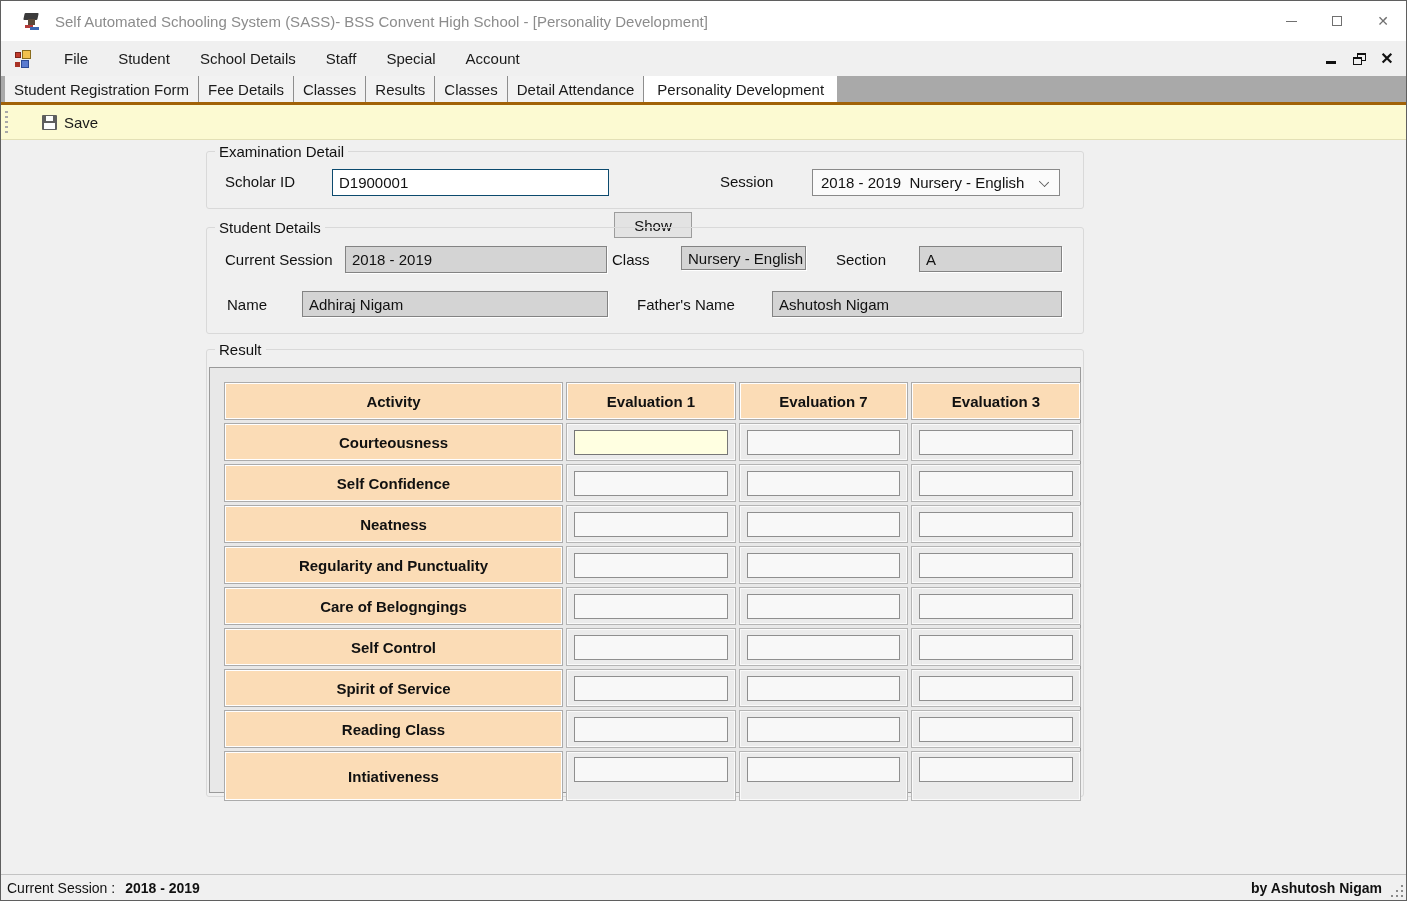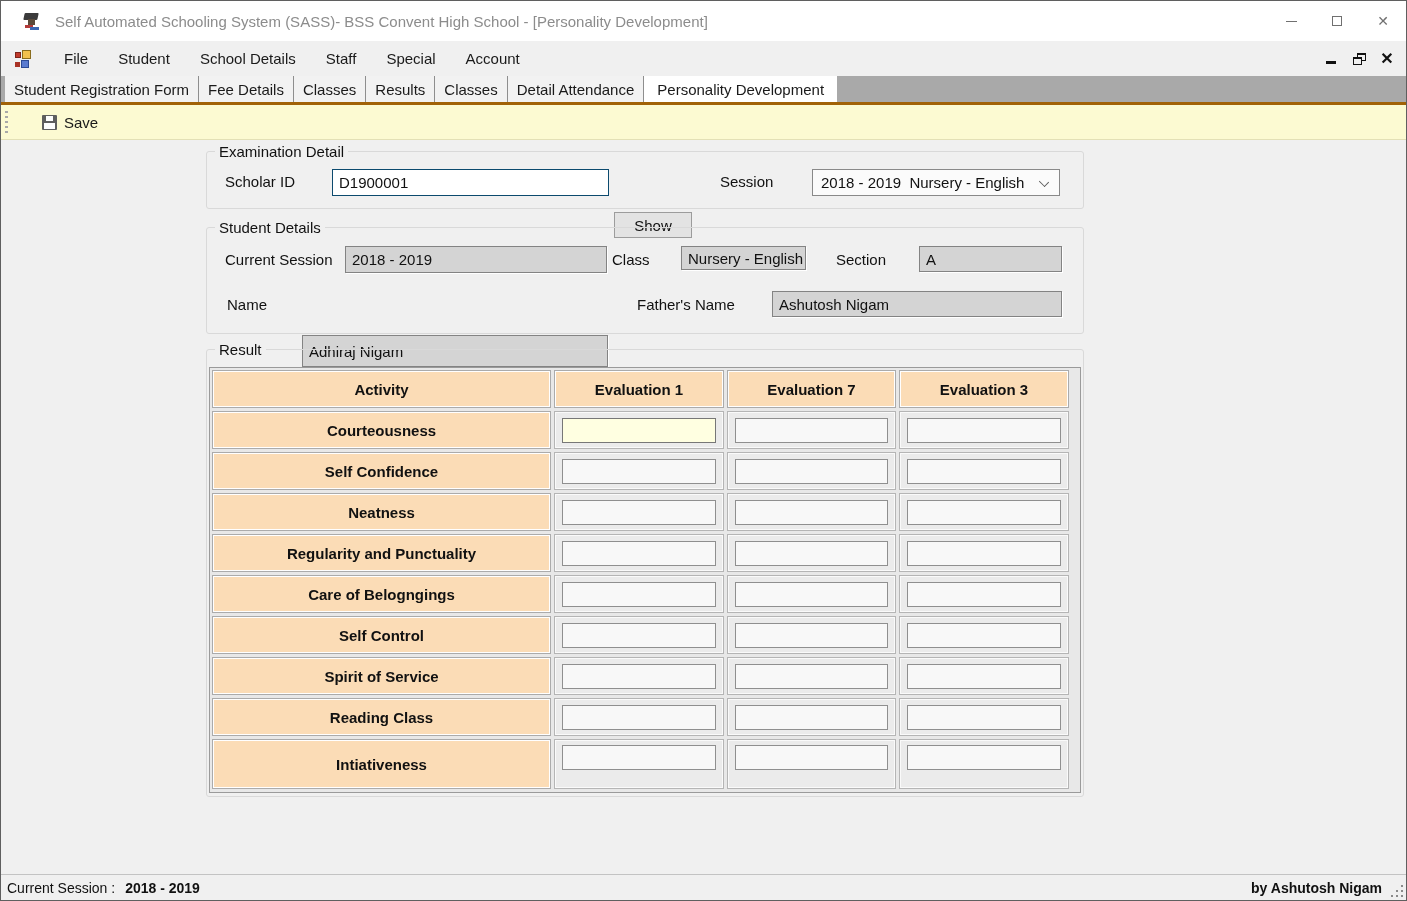--- a/index.html
+++ b/index.html
@@ -61,21 +61,21 @@
   .fld-label { position:absolute; font-size:15px; color:#111; white-space:nowrap; }
   .textbox { position:absolute; background:#fff; border:1px solid #0c4a6e; font-size:15px; color:#111; padding:0 6px; outline:none; }
   .btn { position:absolute; background:#e3e3e3; border:1px solid #9c9c9c; font-size:15px; color:#111; display:flex; align-items:center; justify-content:center; }
   .combo { position:absolute; background:#fbfbfb; border:1px solid #898989; display:flex; align-items:center; padding-left:8px; }
   .combo-text { font-size:15px; color:#111; white-space:pre; }
   .combo-arrow { position:absolute; right:11px; top:8px; width:8px; height:8px; border-right:1.6px solid #5a5a5a; border-bottom:1.6px solid #5a5a5a; transform:rotate(45deg) scaleY(0.8); }
   .ro-box { position:absolute; background:#d4d4d4; border:1px solid #838383; box-shadow:1px 1px 0 #ffffff; font-size:15px; color:#111; padding:0 6px; display:flex; align-items:center; white-space:nowrap; overflow:hidden; }
 
   
   .result-table { position:absolute; left:2px; top:17px; width:872px; height:426px;
-                  background:#e8e8e8; border:1px solid #9a9a9a; padding:2px;
+                  background:#e8e8e8; border:1px solid #9a9a9a; padding:14px;
                   display:grid; grid-template-columns:339px 170px 169px 170px;
                   grid-template-rows:38px repeat(8, 38px) 50px; gap:3px; }
   .hcell, .acell { background:#FBDCB6; border:1px solid #ababab; box-shadow:inset 0 0 0 1px #ffffff;
                    display:flex; align-items:center; justify-content:center;
                    font-size:15px; font-weight:bold; color:#111; text-align:center; }
   .vcell { background:#ebebeb; border:1px solid #b5b5b5; box-shadow:inset 0 0 0 1px #fafafa;
            display:flex; align-items:center; justify-content:center; }
   .vcell.toprow { align-items:flex-start; padding-top:5px; }
   .eval-input { width:calc(100% - 14px); height:25px; background:#f8f8f8; border:1px solid #8f8f8f; outline:none; font-size:15px; padding:0 5px; color:#111; }
   .eval-input.focused { background:#FFFFE1; border-color:#777; }
@@ -185,21 +185,21 @@
 
     <div class="groupbox" style="left:205px; top:87px; width:878px; height:107px;">
       <span class="legend">Student Details</span>
       <span class="fld-label" style="left:18px; top:23px;">Current Session</span>
       <div class="ro-box" style="left:138px; top:18px; width:262px; height:27px;">2018 - 2019</div>
       <span class="fld-label" style="left:405px; top:23px;">Class</span>
       <div class="ro-box" style="left:474px; top:18px; width:125px; height:24px;">Nursery - English</div>
       <span class="fld-label" style="left:629px; top:23px;">Section</span>
       <div class="ro-box" style="left:712px; top:18px; width:143px; height:26px;">A</div>
       <span class="fld-label" style="left:20px; top:68px;">Name</span>
-      <div class="ro-box" style="left:95px; top:63px; width:306px; height:32px;margin-top:44px;">Adhiraj Nigam</div>
+      <div class="ro-box" style="left:95px; top:63px; width:306px; height:26px;">Adhiraj Nigam</div>
       <span class="fld-label" style="left:430px; top:68px;">Father's Name</span>
       <div class="ro-box" style="left:565px; top:63px; width:290px; height:26px;">Ashutosh Nigam</div>
     </div>
 
     <div class="groupbox" style="left:205px; top:209px; width:878px; height:448px;">
       <span class="legend">Result</span>
       <div class="result-table">
           <div class="hcell">Activity</div>
           <div class="hcell">Evaluation 1</div>
           <div class="hcell">Evaluation 7</div>

